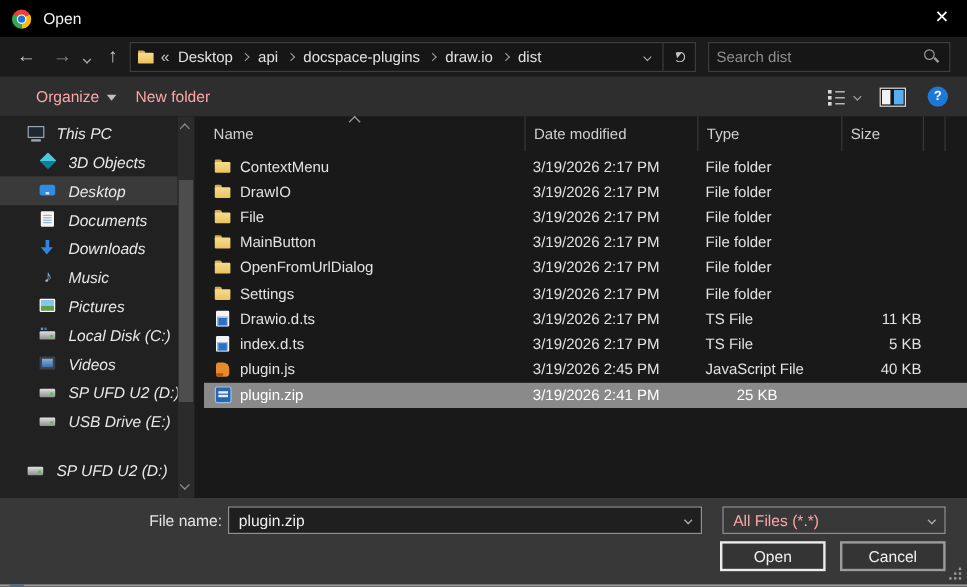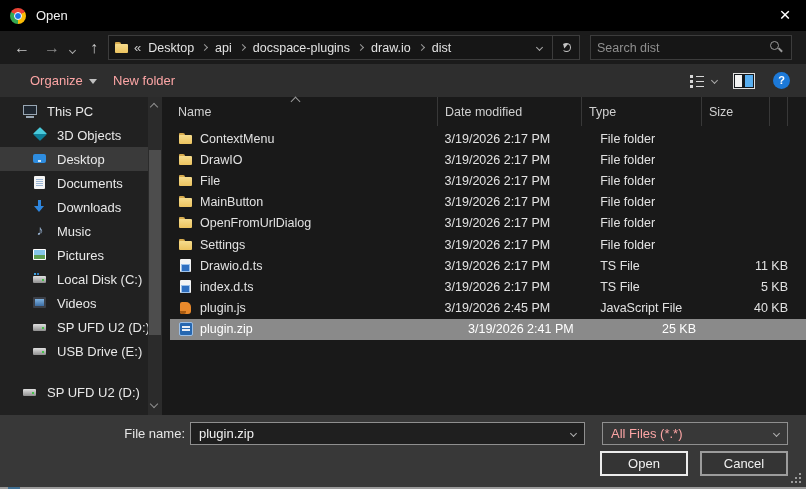--- a/index.html
+++ b/index.html
@@ -75,40 +75,40 @@
   .ic-help{width:17px;height:17px;border-radius:50%;background:#1c79d8;color:#fff;
     font-size:11px;font-weight:bold;text-align:center;line-height:17px;margin-right:16px;cursor:pointer;}
   
   .bodyarea{position:absolute;left:0;top:97px;right:0;bottom:74px;background:#191919;}
   .sidebar{position:absolute;left:0;top:0;width:148px;bottom:0;background:#212121;padding-top:2px;box-sizing:border-box;}
   .sb-item{display:flex;align-items:center;height:24px;cursor:pointer;}
   .sb-item.indent0{padding-left:22px;}
   .sb-item.indent1{padding-left:32px;}
   .sb-item.selected{background:#3a3a3a;}
   .sb-item.gap{margin-top:17px;}
-  .sb-label{margin-left:9px;white-space:nowrap;font-size:13px;color:#e8e8e8;}
+  .sb-label{margin-left:9px;white-space:nowrap;font-size:13px;color:#e8e8e8;font-style:italic;}
   .sb-scroll{position:absolute;left:148px;top:0;width:14px;bottom:0;background:#2b2b2b;}
   .sb-thumb{position:absolute;left:1px;right:1px;top:53px;height:185px;background:#4d4d4d;}
   .scroll-arrow{position:absolute;left:3px;width:8px;height:8px;}
   .scroll-arrow span{display:block;width:5px;height:5px;border-right:1.3px solid #8f8f8f;border-bottom:1.3px solid #8f8f8f;}
   .sa-up{top:4px;}  .sa-up span{transform:rotate(-135deg);margin-top:3px;}
   .sa-down{bottom:6px;} .sa-down span{transform:rotate(45deg);}
   
   .list{position:absolute;left:162px;top:0;right:0;bottom:0;}
   .lheader{display:flex;height:29px;align-items:stretch;color:#d0d0d0;font-size:12.5px;position:relative;}
   .hcell{display:flex;align-items:center;border-right:1px solid #383838;box-sizing:border-box;cursor:pointer;}
   .h-name{width:276px;padding-left:16px;}
   .h-date{width:144px;padding-left:7px;}
   .h-type{width:120px;padding-left:7px;}
   .h-size{width:68px;padding-left:7px;}
   .h-sp{width:18px;}
   .sort-chev{position:absolute;left:130px;top:1px;width:6px;height:6px;
     border-right:1.3px solid #9a9a9a;border-bottom:1.3px solid #9a9a9a;transform:rotate(-135deg);}
   .rows{margin-left:8px;padding-top:2px;}
-  .row{display:flex;align-items:center;height:21.2px;padding-right:18px;font-size:12.5px;color:#e2e2e2;cursor:pointer;gap:24px;}
+  .row{display:flex;align-items:center;height:21.2px;font-size:12.5px;color:#e2e2e2;cursor:pointer;}
   .row.selected{background:#8a8a8a;color:#fff;}
   .cell{white-space:nowrap;overflow:hidden;}
   .c-name{width:268px;display:flex;align-items:center;padding-left:8px;box-sizing:border-box;}
   .c-name .fname{margin-left:6px;}
   .c-date{width:144px;padding-left:6px;box-sizing:border-box;}
   .c-type{width:120px;padding-left:6px;box-sizing:border-box;}
   .c-size{width:66px;text-align:right;box-sizing:border-box;}
   
   .ic{position:relative;display:inline-block;width:16px;height:16px;flex:none;}
   .ic-folder::before{content:"";position:absolute;left:1px;top:2px;width:6px;height:4px;background:#d8ac4e;border-radius:1px 2px 0 0;}

